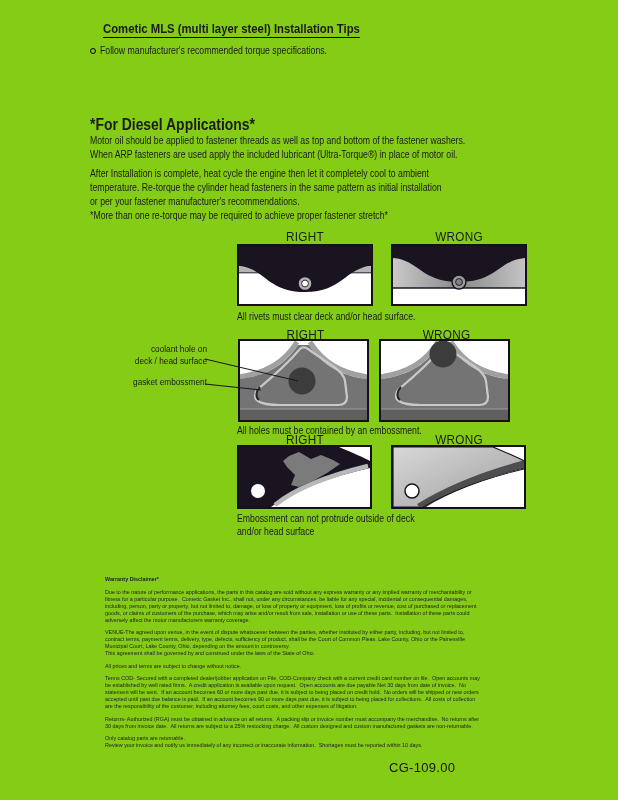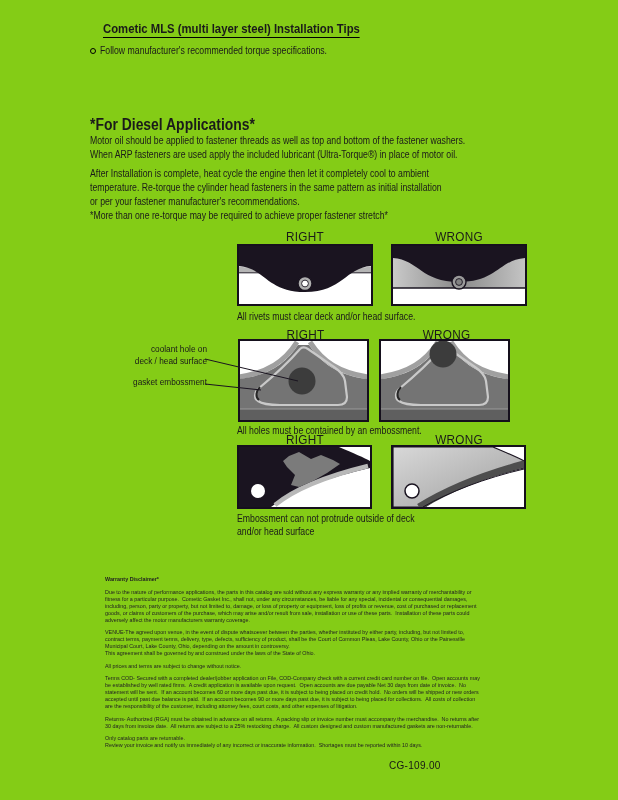--- a/index.html
+++ b/index.html
@@ -27,21 +27,21 @@
   .dlabel{font-size:13.5px;text-align:center;letter-spacing:.3px;}
   .dbox{border:2px solid #15101c;background:#fff;line-height:0;}
   .caption{font-size:10px;line-height:12.5px;}
 
   .callout{font-size:9.5px;line-height:11.5px;text-align:right;}
 
   .disc{font-size:6.2px;line-height:7px;color:#222;}
   .disc p{margin:0 0 5.5px 0;}
   .disc .dh{font-weight:bold;margin-bottom:5.5px;}
 
-  .footer{font-size:10px;letter-spacing:.3px;color:#161616;}
+  .footer{font-size:13px;letter-spacing:.3px;color:#161616;}
 </style>
 </head>
 <body>
 
 <div class="doc">
 
   <div class="abs" style="left:103px;top:19px;">
     <span class="title cond">Cometic MLS (multi layer steel) Installation Tips</span>
   </div>
 

